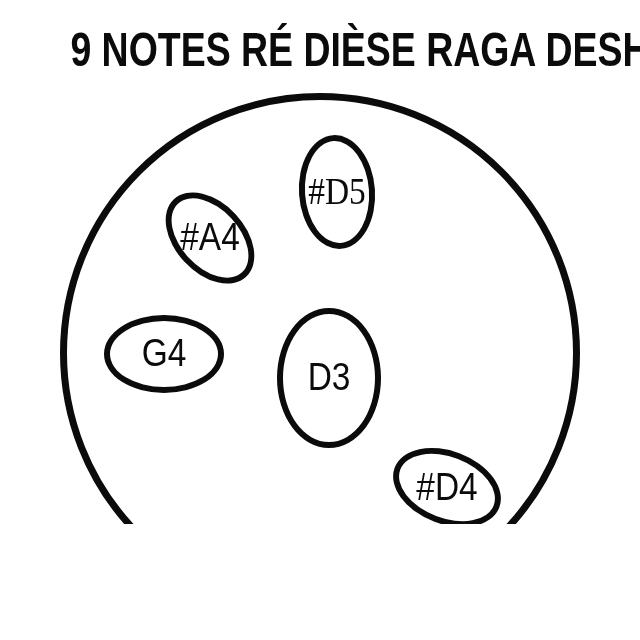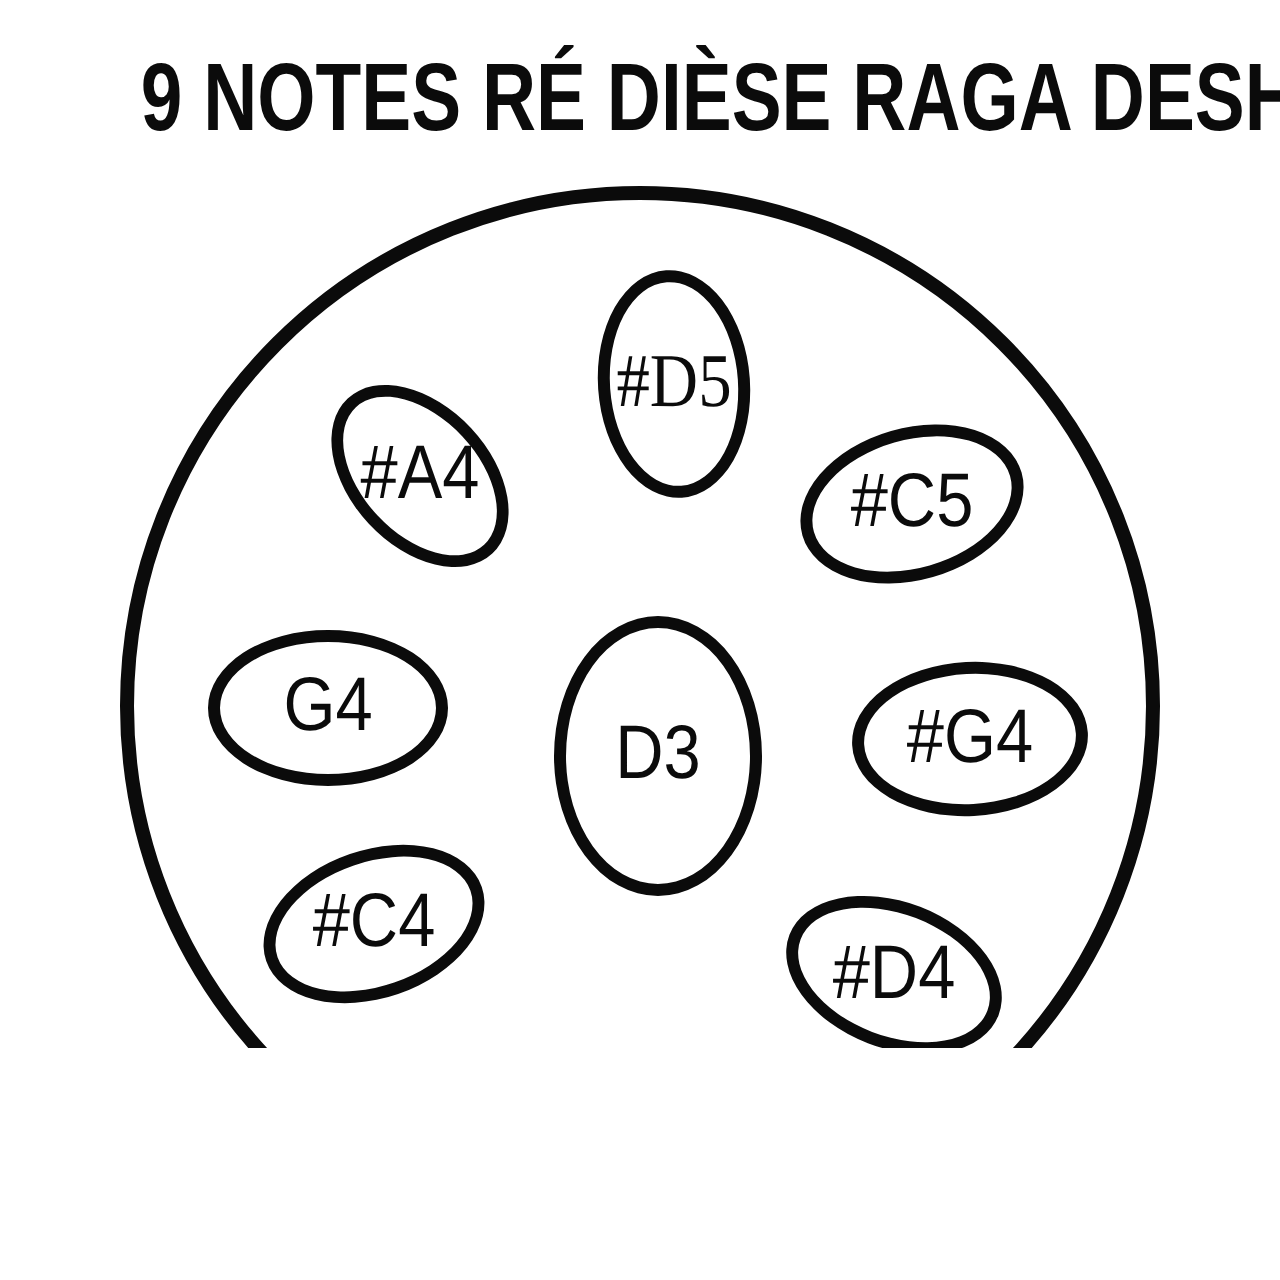--- a/index.html
+++ b/index.html
@@ -90,39 +90,27 @@
     <div class="note note-d5" style="left:232px;top:35px;">
       <div class="note-ellipse"></div>
       <span class="note-label">#D5</span>
     </div>
 
     <div class="note note-a4" style="left:90px;top:103px;">
       <div class="note-ellipse"></div>
       <span class="note-label">#A4</span>
     </div>
 
-    <div class="note note-c5" style="left:332px;top:114px;">
-      <div class="note-ellipse"></div>
-      <span class="note-label">#C5</span>
-    </div>
 
     <div class="note note-g4" style="left:37px;top:215px;">
       <div class="note-ellipse"></div>
       <span class="note-label">G4</span>
     </div>
 
-    <div class="note note-sg4" style="left:359px;top:231px;">
-      <div class="note-ellipse"></div>
-      <span class="note-label">#G4</span>
-    </div>
 
-    <div class="note note-c4" style="left:63px;top:325px;">
-      <div class="note-ellipse"></div>
-      <span class="note-label">#C4</span>
-    </div>
 
 
     <div class="note note-d4" style="left:324px;top:351px;text-align:center;">
       <div class="note-ellipse"></div>
       <span class="note-label">#D4</span>
     </div>
 
   </div>
 </div>
 

